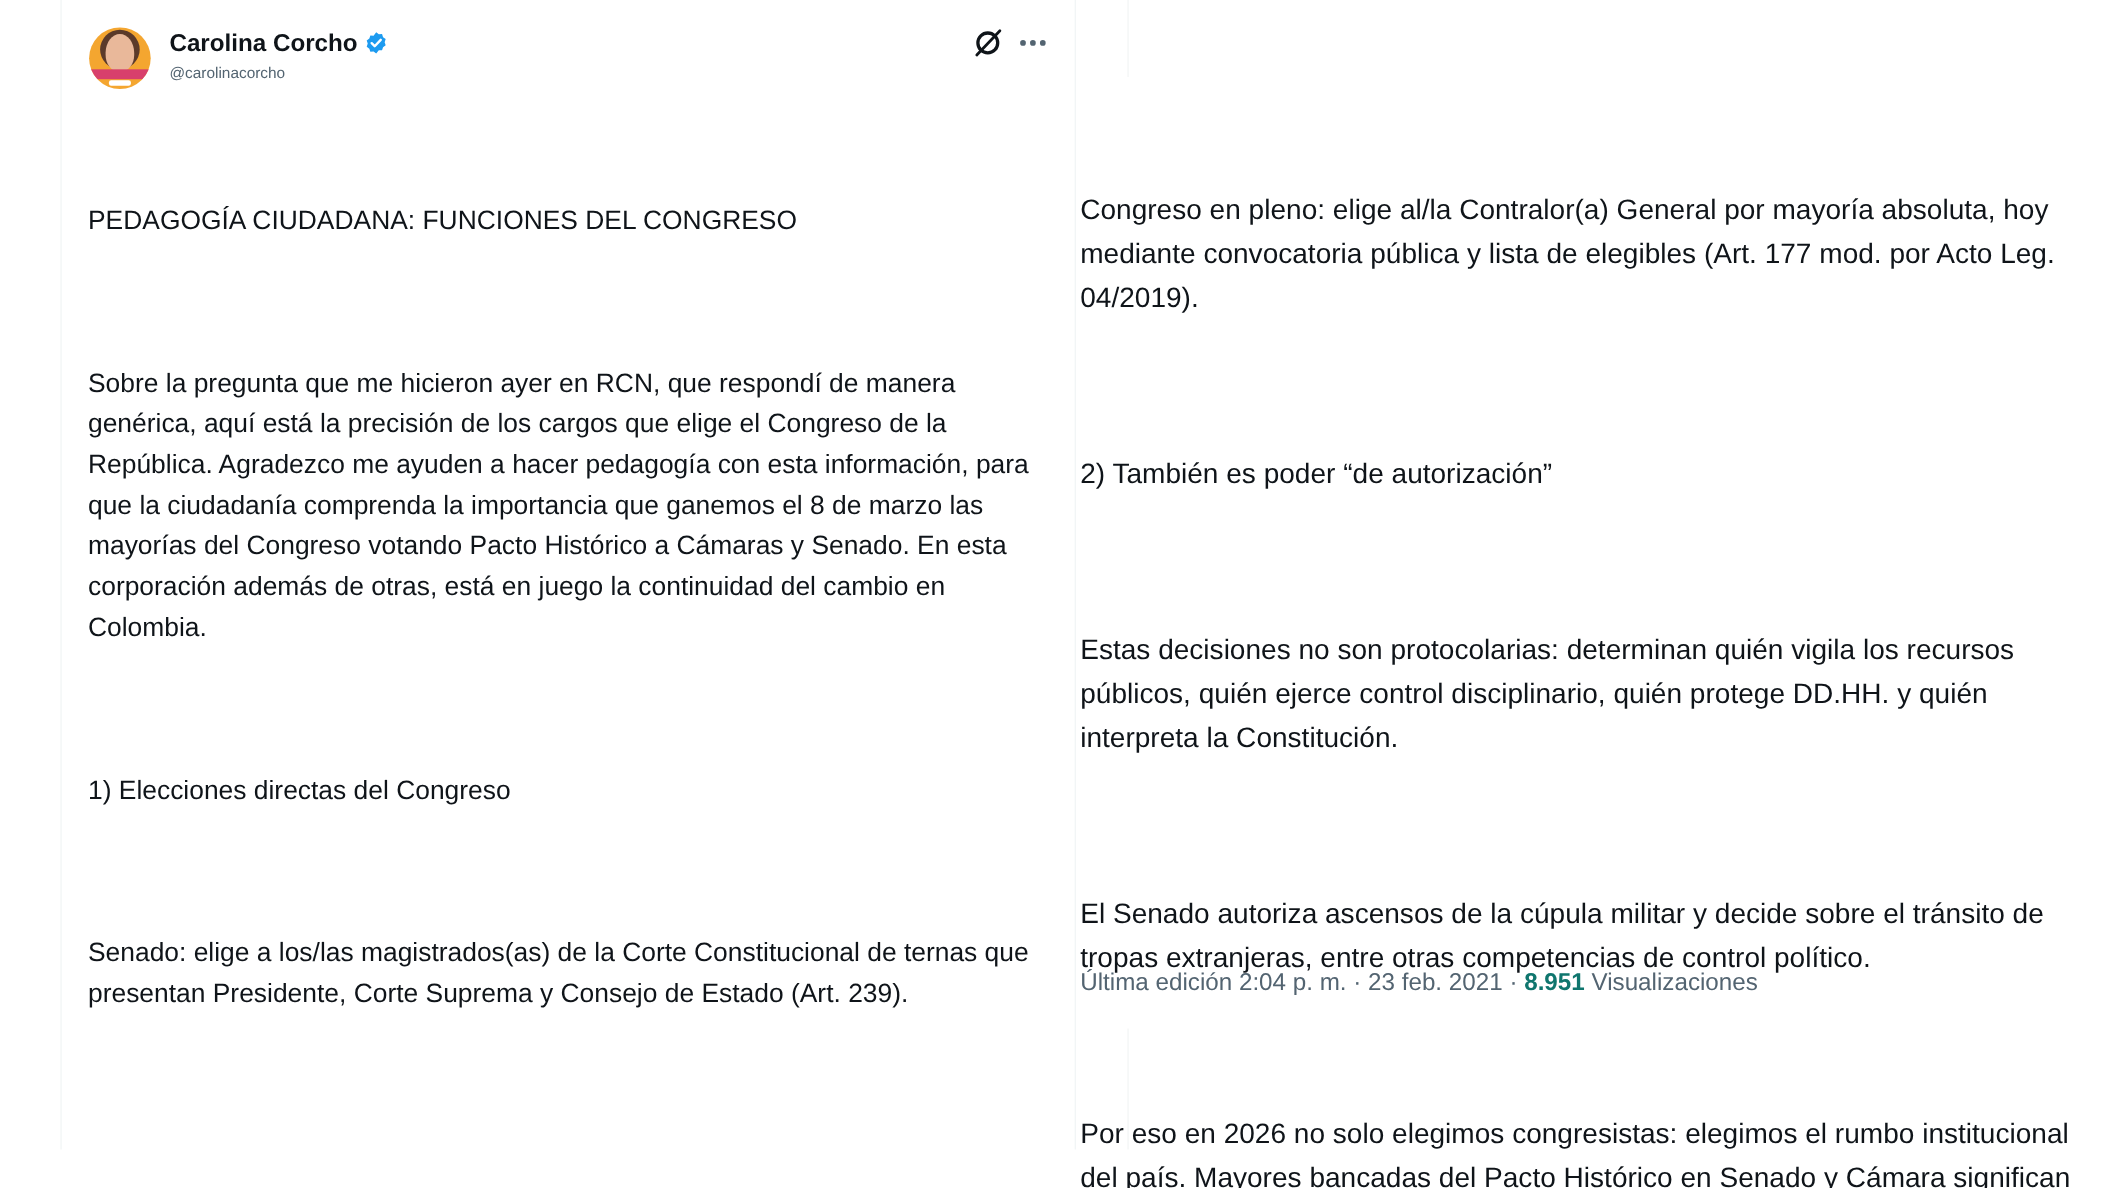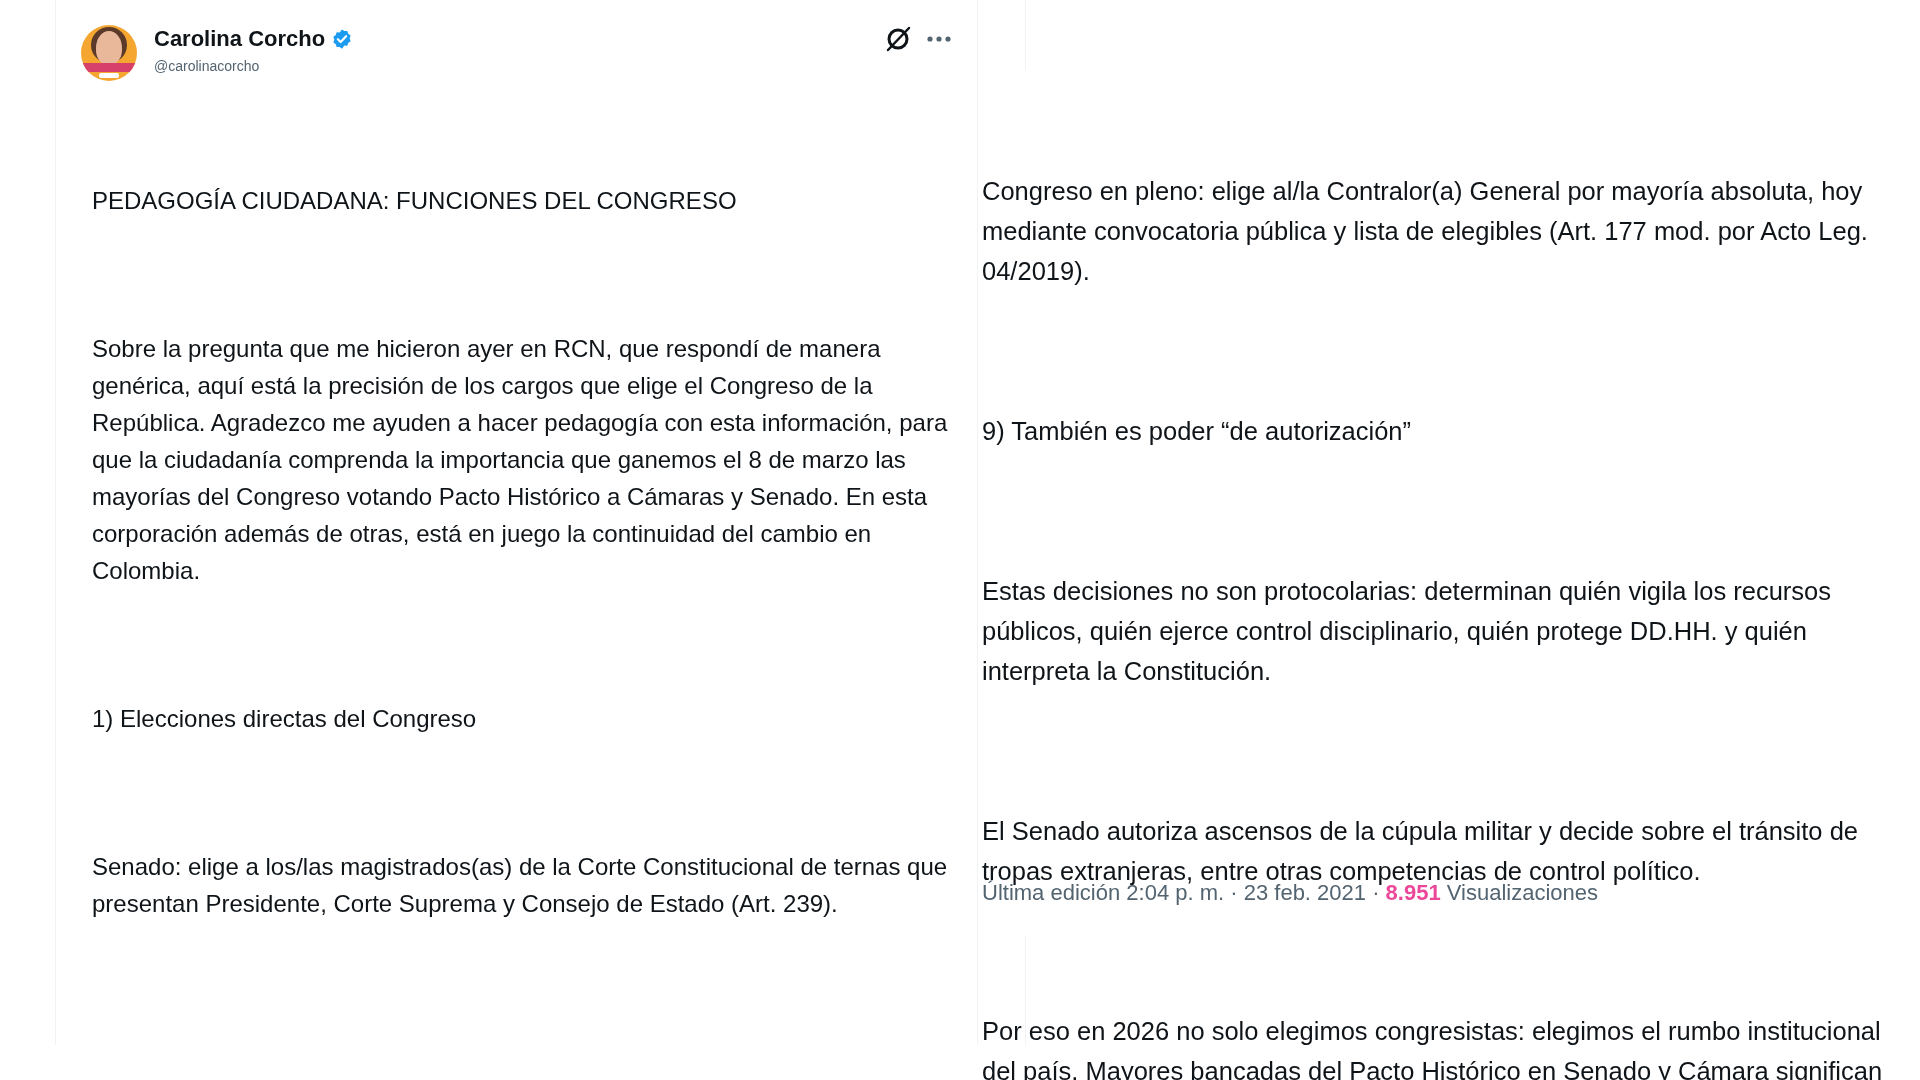--- a/index.html
+++ b/index.html
@@ -18,24 +18,24 @@
   .avatar .band2 { position:absolute; left:18px; top:48px; width:20px; height:5px; background:#ffffff; border-radius:2px;}
   .name-row { position:absolute; left:154px; top:26px; display:flex; align-items:center; gap:6px;text-align:right; }
   .display-name { font-weight:bold; font-size:22px; color:#0f1419; }
   .verified { width:22px; height:22px; }
   .handle { position:absolute; left:154px; top:58px; font-size:14px; color:#536471; }
   .grok-icon { position:absolute; left:883px; top:24px; width:30px; height:30px; }
   .more-icon { position:absolute; left:926px; top:29px; width:26px; height:20px; }
   .tweet-text { position:absolute; font-size:24px; line-height:37px; color:#0f1419; white-space:pre-wrap; }
   .left-col { left:80px; top:108px; width:880px; }
   .right-col { left:982px; top:91px; width:938px; line-height:40px; font-size:25.5px; }
-  .para { margin:0 0 37px 12px; }
+  .para { margin:0 0 37px 0; }
   .right-col .para { margin:0 0 40px 0; }
   .meta { position:absolute; left:982px; top:880px; font-size:22px; color:#536471; white-space:nowrap; }
-  .meta .views-count { color:#ec4899; font-weight:bold; }
+  .meta .views-count { color:#0f766e; font-weight:bold; }
 </style>
 </head>
 <body>
 
 <div class="left-panel"></div>
 <div class="faint-line" style="left:1025px; top:0; height:70px;"></div>
 <div class="faint-line" style="left:1025px; top:935px; height:110px;"></div>
 
 <div class="avatar">
   <div class="hair"></div>
@@ -67,21 +67,21 @@
   <p class="para">PEDAGOGÍA CIUDADANA: FUNCIONES DEL CONGRESO</p>
   <p class="para">Sobre la pregunta que me hicieron ayer en RCN, que respondí de manera genérica, aquí está la precisión de los cargos que elige el Congreso de la República. Agradezco me ayuden a hacer pedagogía con esta información, para que la ciudadanía comprenda la importancia que ganemos el 8 de marzo las mayorías del Congreso votando Pacto Histórico a Cámaras y Senado. En esta corporación además de otras, está en juego la continuidad del cambio en Colombia.</p>
   <p class="para">1) Elecciones directas del Congreso</p>
   <p class="para">Senado: elige a los/las magistrados(as) de la Corte Constitucional de ternas que presentan Presidente, Corte Suprema y Consejo de Estado (Art. 239).</p>
   
   
 </div>
 
 <div class="tweet-text right-col">
   <p class="para">Congreso en pleno: elige al/la Contralor(a) General por mayoría absoluta, hoy mediante convocatoria pública y lista de elegibles (Art. 177 mod. por Acto Leg. 04/2019).</p>
-  <p class="para">9) También es poder “de autorización”</p>
+  <p class="para">2) También es poder “de autorización”</p>
   <p class="para">Estas decisiones no son protocolarias: determinan quién vigila los recursos públicos, quién ejerce control disciplinario, quién protege DD.HH. y quién interpreta la Constitución.</p>
   <p class="para">El Senado autoriza ascensos de la cúpula militar y decide sobre el tránsito de tropas extranjeras, entre otras competencias de control político.</p>
   <p class="para">Por eso en 2026 no solo elegimos congresistas: elegimos el rumbo institucional del país. Mayores bancadas del Pacto Histórico en Senado y Cámara significan evitar la captura de los órganos de control por el viejo régimen y blindar el Estado Social de Derecho para que las reformas y los derechos no dependan de una élite minoritaria.</p>
 </div>
 
 <div class="meta">
   <span>Última edición</span>
   <span>2:04 p. m.</span><span> · </span><span>23 feb. 2021</span><span> · </span><span class="views-count">8.951</span>
   <span>Visualizaciones</span>
 </div>

